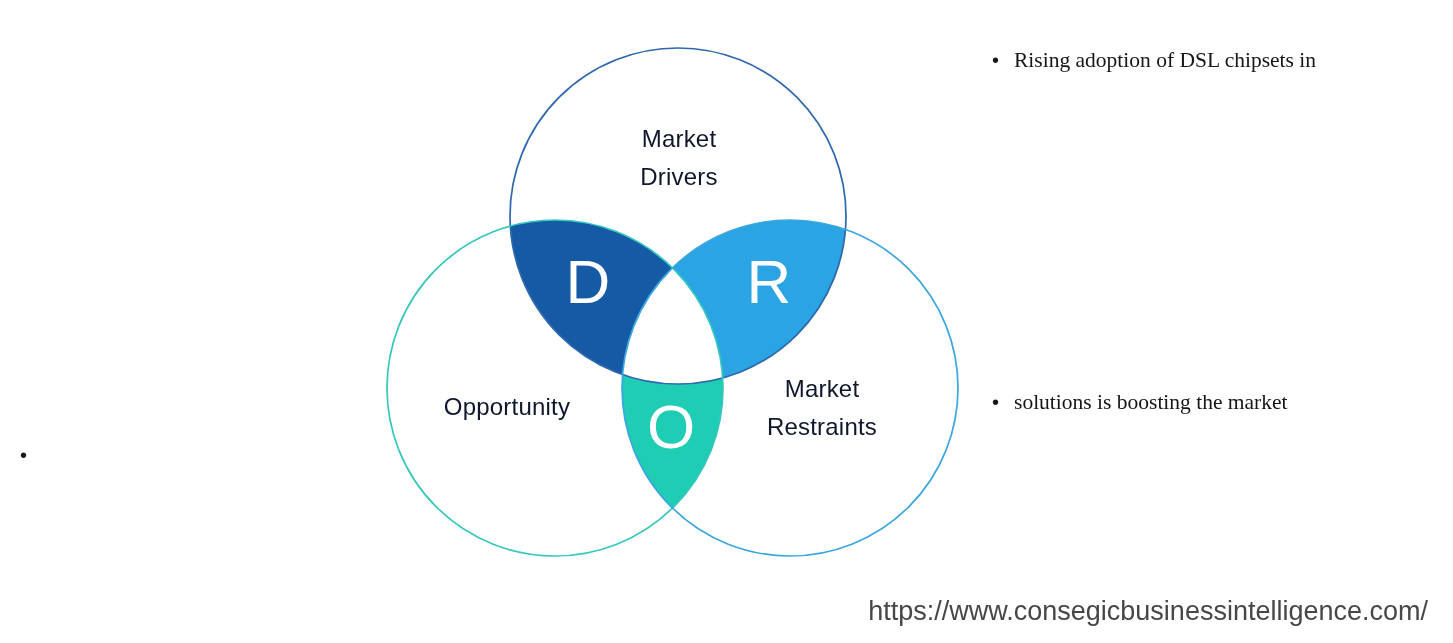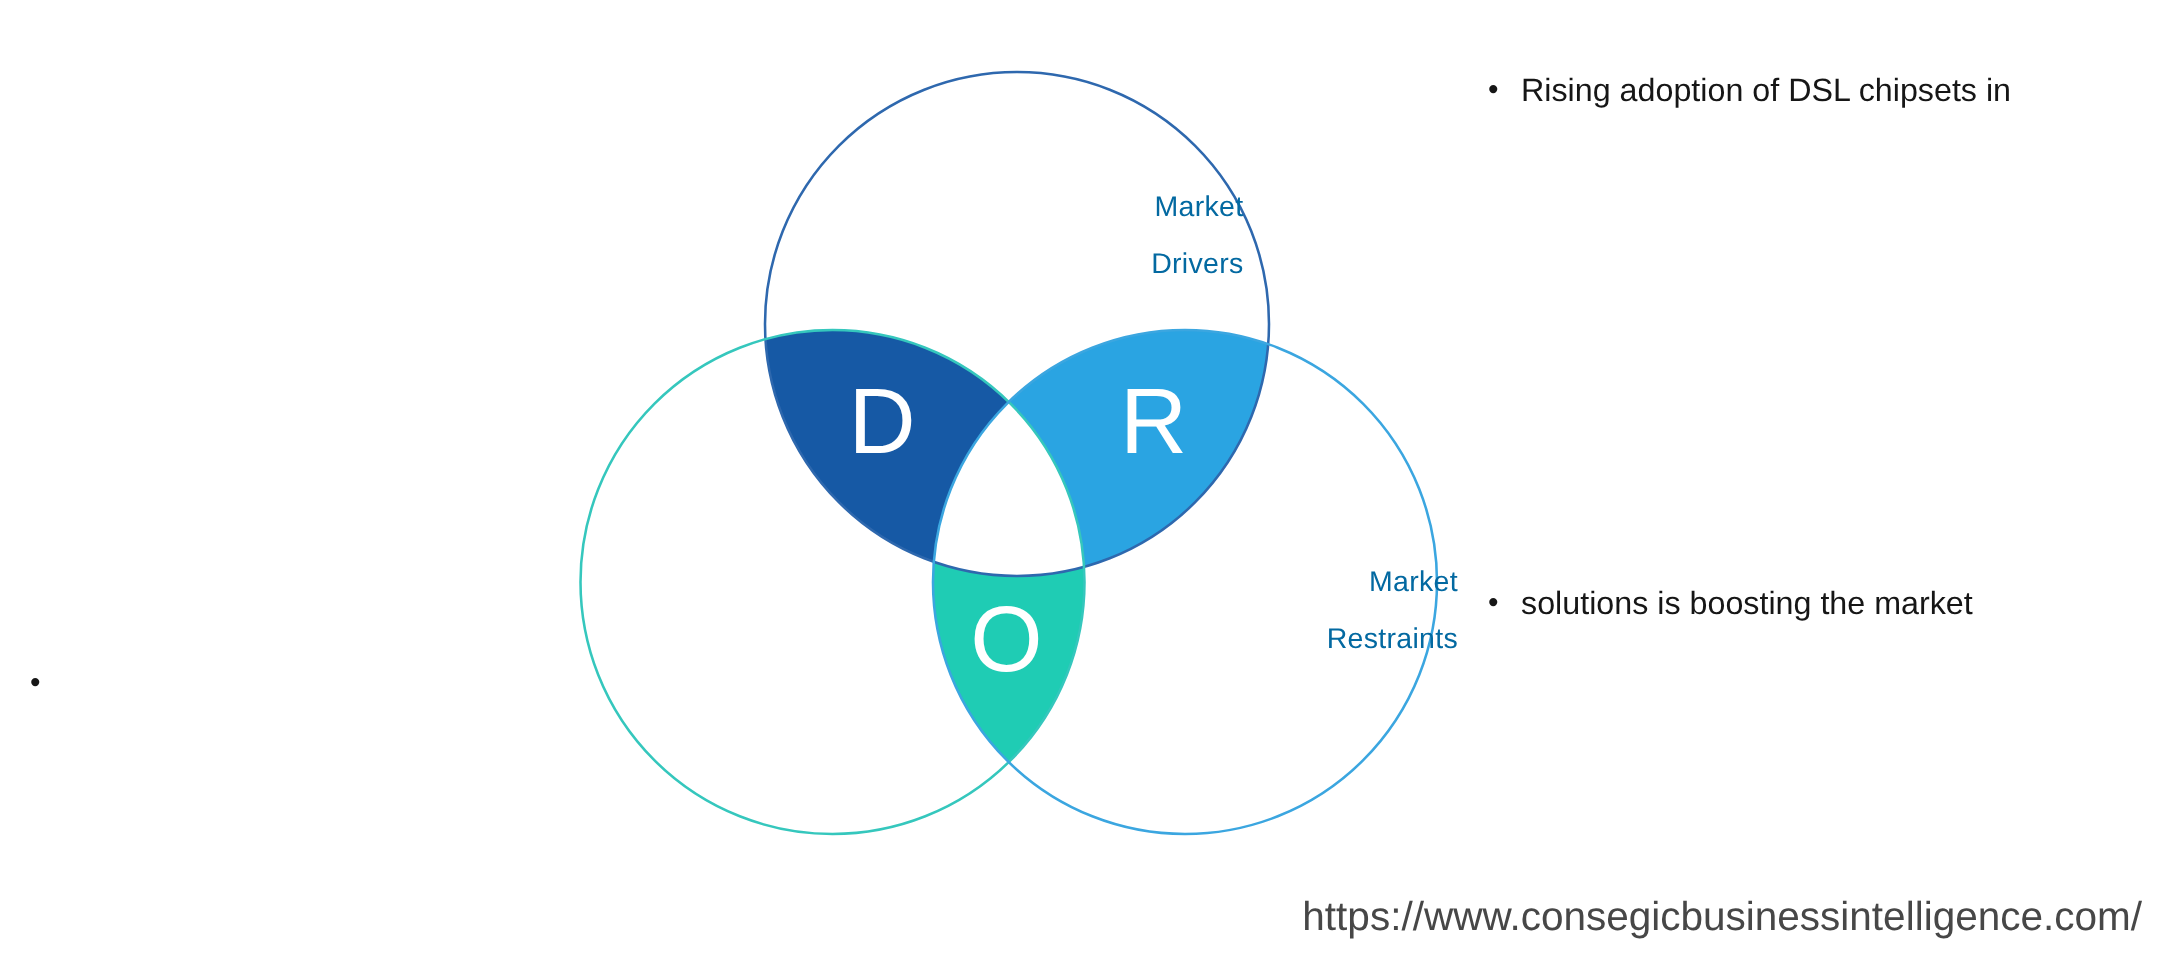--- a/index.html
+++ b/index.html
@@ -18,24 +18,24 @@
   .venn-svg {
     position: absolute;
     left: 0;
     top: 0;
   }
   .overlay {
     position: absolute;
     white-space: nowrap;
   }
   .circle-label {
-    color: #0369a1;
-    font-size: 19px;
+    color: #0f172a;
+    font-size: 24px;
     line-height: 38px;
-    text-align: right;
+    text-align: center;
     letter-spacing: 0.2px;
   }
   .region-letter {
     color: #ffffff;
     font-size: 62px;
     line-height: 62px;
     font-weight: 400;
     text-align: center;
   }
   .note {
@@ -47,20 +47,21 @@
     line-height: 27.5px;
   }
   .note .dot {
     font-size: 20px;
     line-height: 27.5px;
     margin-right: 15px;
     flex: 0 0 auto;
   }
   .note .note-lines {
     white-space: nowrap;
+    font-family: Liberation Serif, serif;
   }
   .footer-url {
     position: absolute;
     right: 25px;
     top: 600px;
     color: #474747;
     font-size: 27px;
     line-height: 22px;
     white-space: nowrap;
   }
@@ -101,20 +102,23 @@
     <circle cx="678" cy="216" r="168" fill="none" stroke="#2e68ae" stroke-width="1.7"></circle>
     <circle cx="555" cy="388" r="168" fill="none" stroke="#35c7bd" stroke-width="1.7"></circle>
     <circle cx="790" cy="388" r="168" fill="none" stroke="#3ba6e0" stroke-width="1.7"></circle>
   </svg>
 
   <div class="overlay circle-label" style="left:529px; top:120px; width:300px;">
     <div>Market</div>
     <div>Drivers</div>
   </div>
 
+  <div class="overlay circle-label" style="left:357px; top:388px; width:300px;">
+    <div>Opportunity</div>
+  </div>
 
   <div class="overlay circle-label" style="left:672px; top:370px; width:300px;">
     <div>Market</div>
     <div>Restraints</div>
   </div>
 
   <div class="overlay region-letter" style="left:548px; top:251px; width:80px;">D</div>
   <div class="overlay region-letter" style="left:729px; top:251px; width:80px;">R</div>
   <div class="overlay region-letter" style="left:631px; top:396px; width:80px;">O</div>
 

